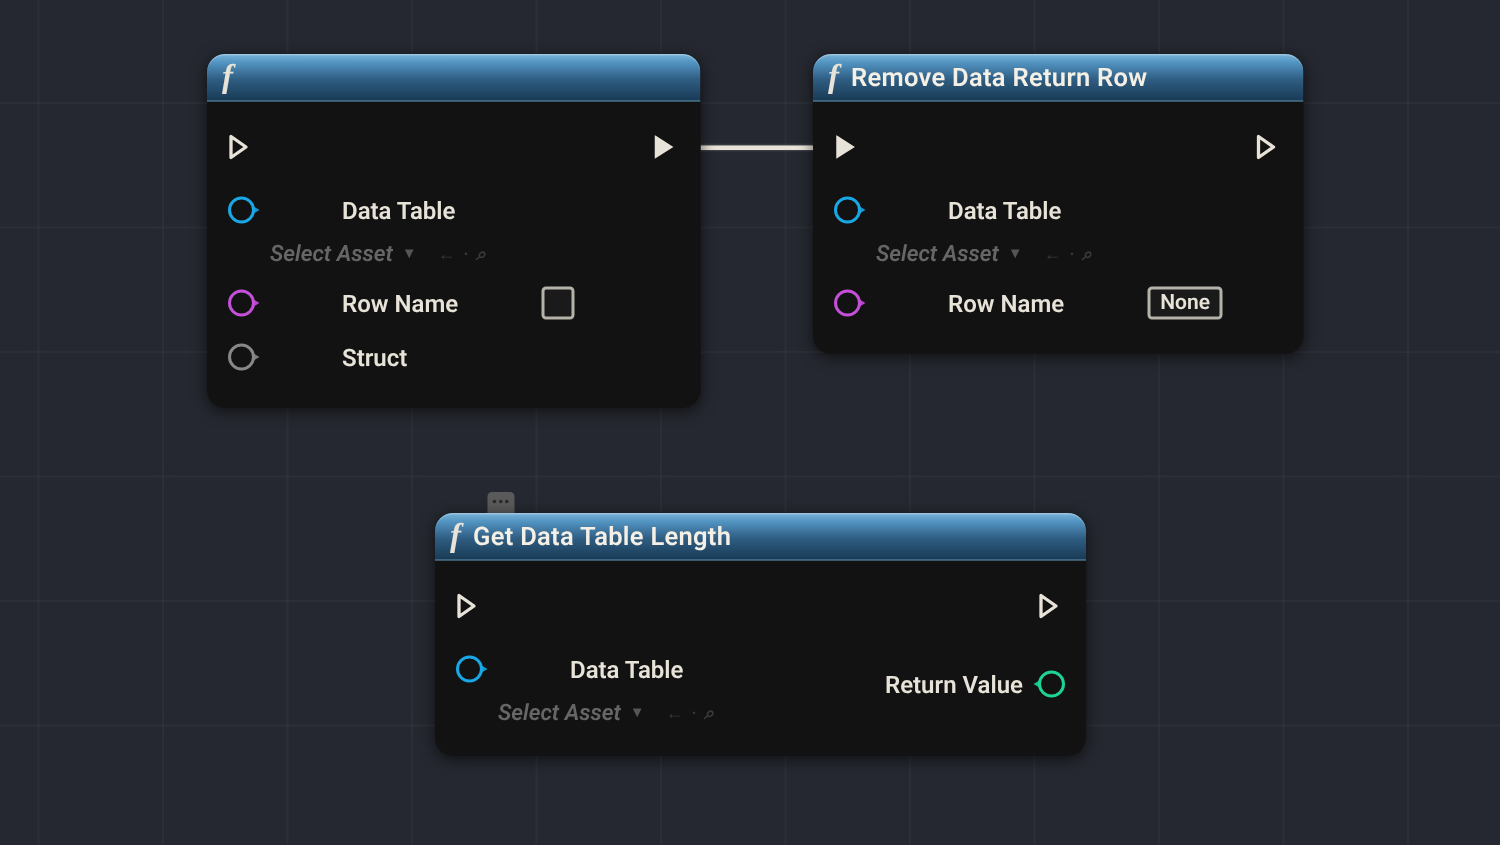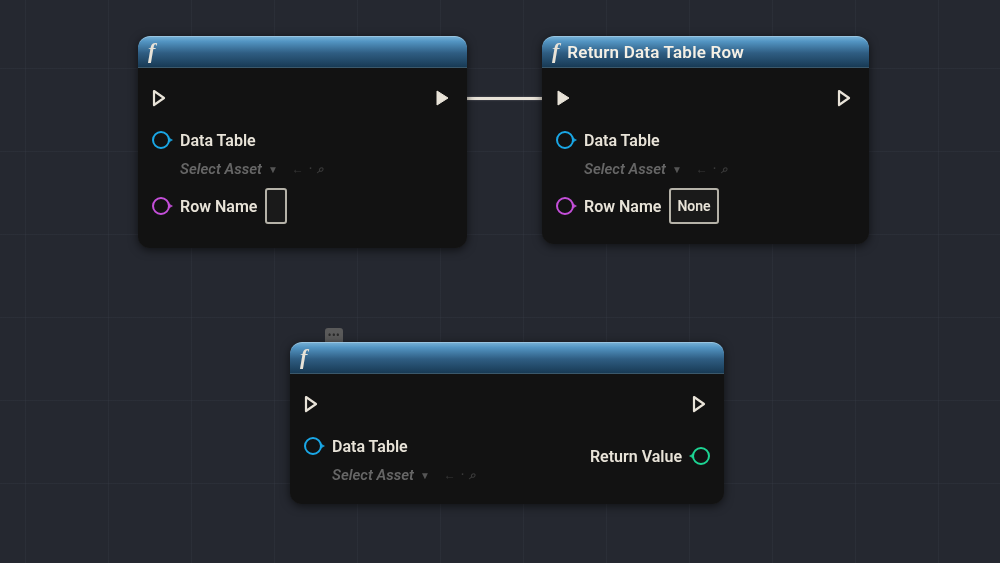--- a/index.html
+++ b/index.html
@@ -56,20 +56,21 @@
 .node-body {
   padding: 12px 14px 16px 14px;
   background: #121212;
   border-radius: 0 0 12px 12px;
 }
 .row {
   display: flex;
   align-items: center;
   min-height: 28px;
   margin: 4px 0;
+  gap: 48px;
 }
 .row-between { justify-content: space-between; }
 .exec-pin {
   width: 18px;
   height: 18px;
 }
 .exec-pin svg { display: block; }
 .data-pin {
   width: 18px;
   height: 18px;
@@ -111,21 +112,21 @@
   font-size: 15px;
   font-weight: 600;
   font-style: italic;
 }
 .asset-picker .drop-arrow { font-size: 10px; color: #555; }
 .asset-tools { color: #3a3a3a; font-size: 12px; margin-left: 8px; letter-spacing: 1px; }
 .value-box {
   border: 2px solid #b5b2a8;
   border-radius: 3px;
   min-width: 22px;
-  height: 36px;
+  height: 22px;
   margin-left: 8px;
   padding: 0 6px;
   display: inline-flex;
   align-items: center;
   color: #e8e3d8;
   font-size: 14px;
   font-weight: 600;
   background: #1a1a1a;
 }
 .wire {
@@ -189,27 +190,31 @@
         <span>Select Asset</span>
         <span class="drop-arrow">▼</span>
         <span class="asset-tools">← · ⌕</span>
       </div>
     </div>
     <div class="row" style="margin-bottom:8px;">
       <span class="data-pin pin-purple"></span>
       <span class="pin-label">Row Name</span>
       <span class="value-box"></span>
     </div>
+    <div class="row">
+      <span class="data-pin pin-grey"></span>
+      <span class="pin-label">Struct</span>
+    </div>
   </div>
 </div>
 
 <div class="node" style="left:542px; top:36px; width:327px;">
   <div class="node-header">
     <span class="fx-icon">f</span>
-    <span class="node-title">Return Data Table Row</span>
+    <span class="node-title">Remove Data Return Row</span>
   </div>
   <div class="node-body">
     <div class="row row-between" style="margin-bottom:10px;">
       <span class="exec-pin">
         <svg viewBox="0 0 18 18">
             <path d="M2 2 L13 9 L2 16 Z" fill="#e8e3d8" stroke="#e8e3d8" stroke-width="1"></path>
           </svg>
       </span>
       <span class="exec-pin">
         <svg viewBox="0 0 18 18">
@@ -232,20 +237,21 @@
       <span class="data-pin pin-purple"></span>
       <span class="pin-label">Row Name</span>
       <span class="value-box">None</span>
     </div>
   </div>
 </div>
 
 <div class="node" style="left:290px; top:342px; width:434px;">
   <div class="node-header">
     <span class="fx-icon">f</span>
+    <span class="node-title">Get Data Table Length</span>
   </div>
   <div class="node-body">
     <div class="row row-between" style="margin-bottom:10px;">
       <span class="exec-pin">
         <svg viewBox="0 0 18 18">
             <path d="M2 2 L12 9 L2 16 Z" fill="none" stroke="#e8e3d8" stroke-width="2.2" stroke-linejoin="round"></path>
           </svg>
       </span>
       <span class="exec-pin">
         <svg viewBox="0 0 18 18">

